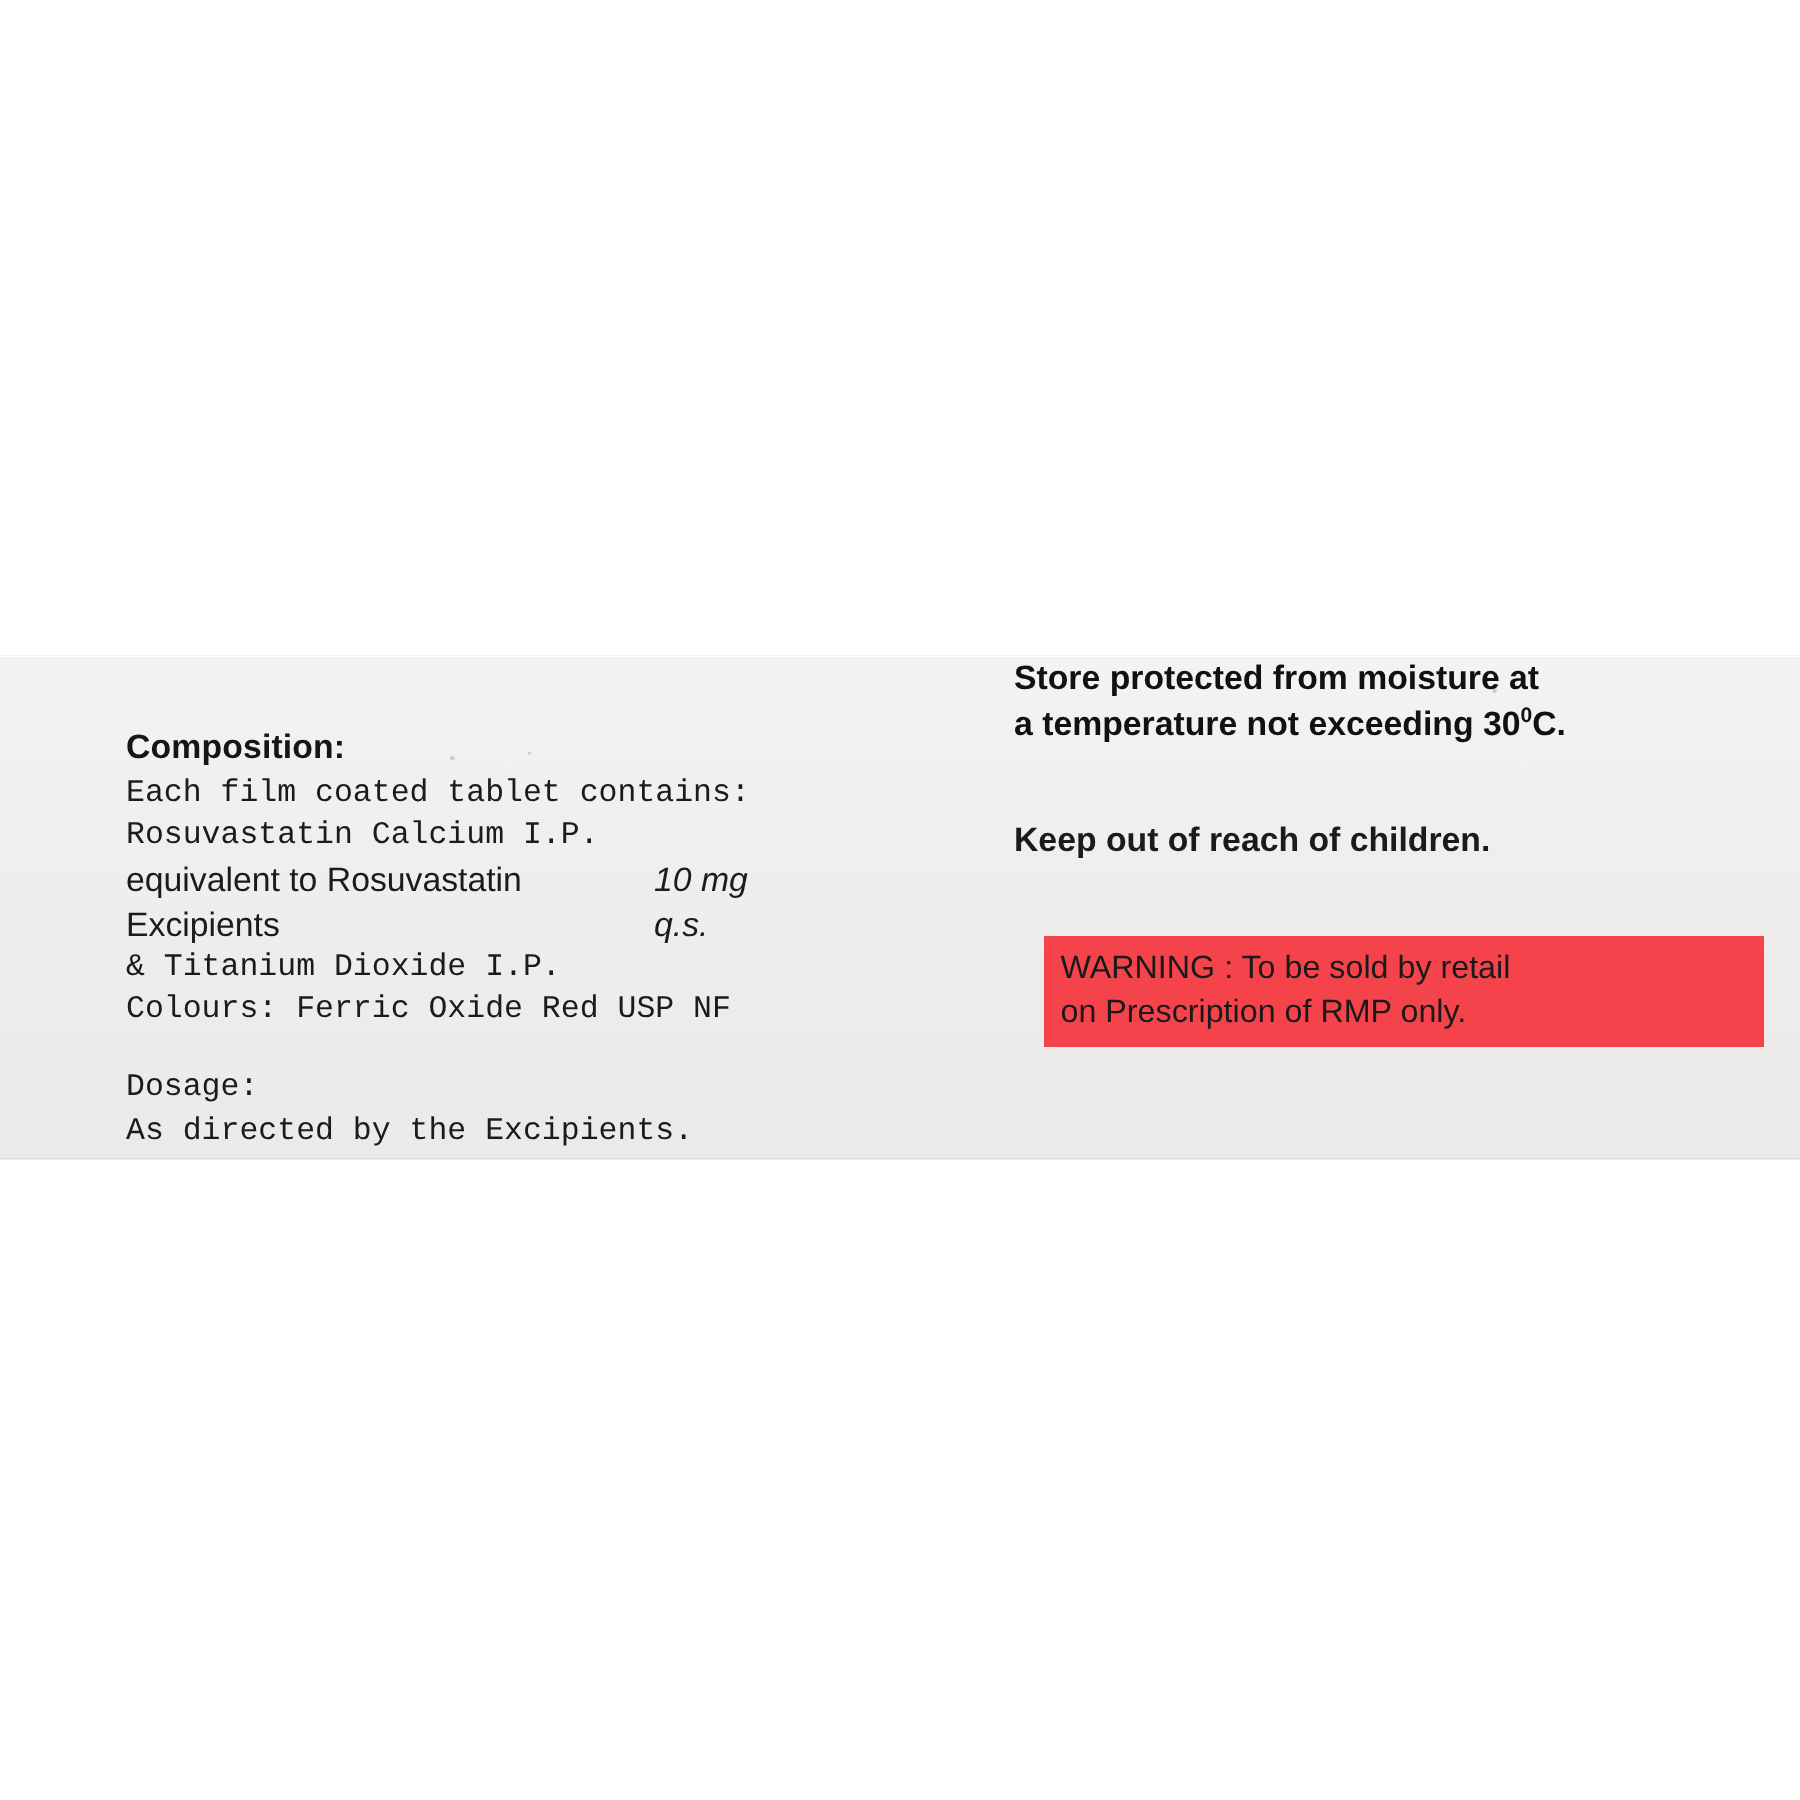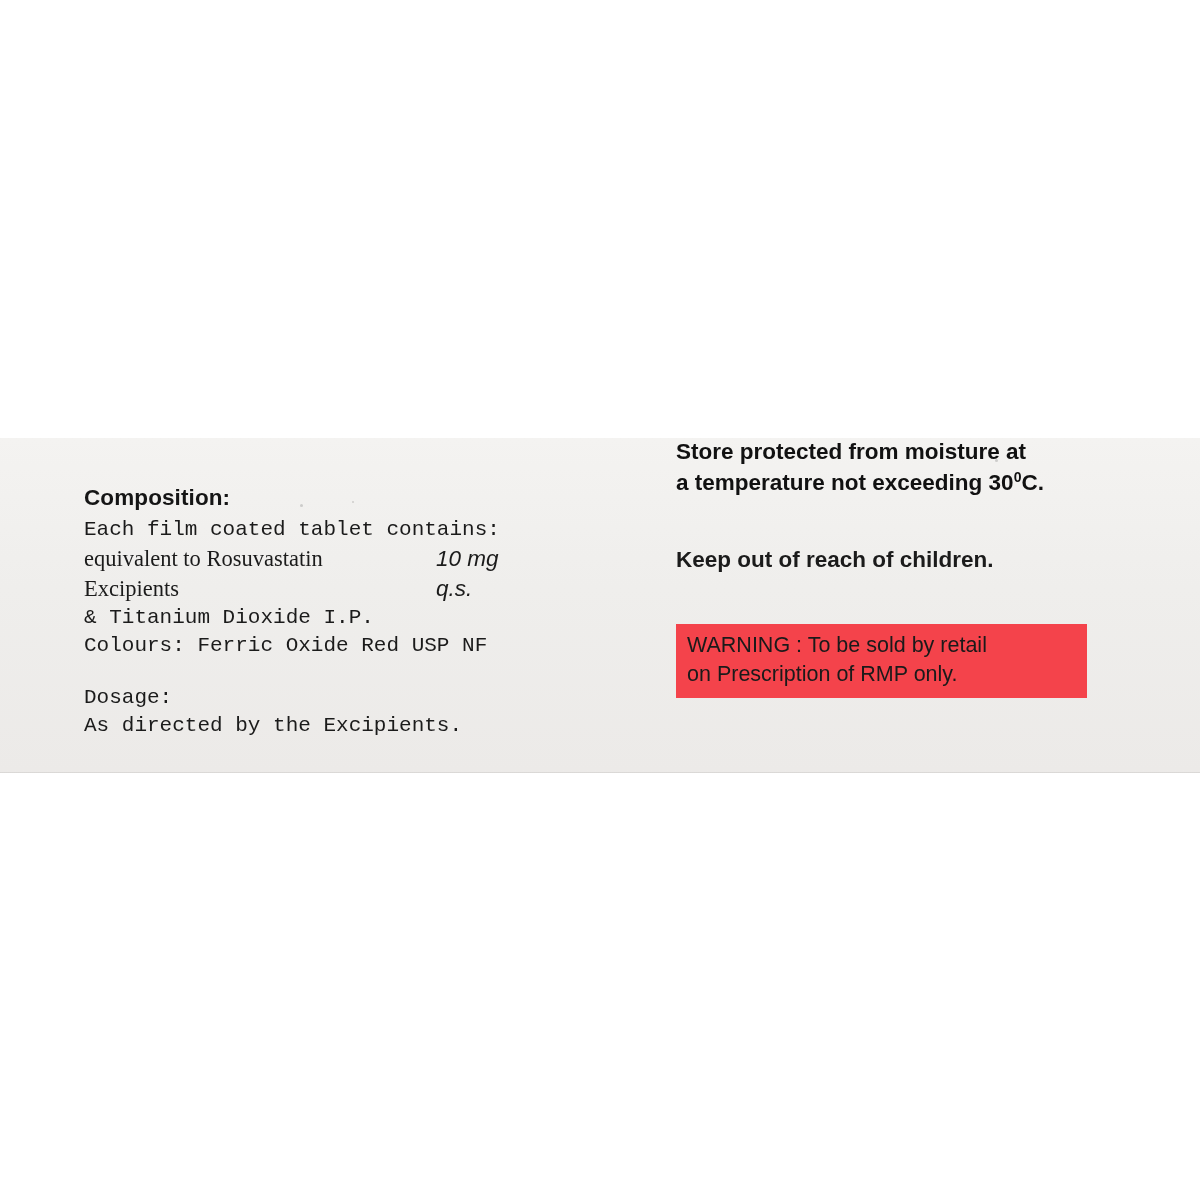--- a/index.html
+++ b/index.html
@@ -79,21 +79,21 @@
     margin: 0;
     white-space: pre;
     font-family: Liberation Mono, monospace;
   }
   .row {
     display: flex;
     font-size: 22.5px;
     color: #1b1b1b;
     line-height: 1.34;
   }
-  .row .lbl { flex: 0 0 352px; font-family: Liberation Serif, serif; }
+  .row .lbl { flex: 0 0 352px; }
   .row .val { flex: 0 0 auto; font-style: italic; }
 
   .gap {
     height: 24px;
   }
 
   .store {
     font-size: 22.5px;
     font-weight: bold;
     color: #111111;
@@ -112,22 +112,23 @@
     margin: 0;
     font-weight: bold;
   }
   .gap2 { height: 47px; }
   .gap3 { height: 49px; }
 
   .warning-box {
     display: inline-block;
     background: #f4434b;
     padding: 7px 11px 9px 11px;
-    width: 411px;
+    width: 480px;
     box-sizing: border-box;
+    margin-left: 20px;
   }
   .warning-box p {
     margin: 0;
     font-size: 21.5px;
     color: #1a1a1a;
     line-height: 1.33;
   }
 
   
   .speck {
@@ -146,20 +147,21 @@
 
   <div class="carton">
 
     <div class="speck" style="left:300px; top:67px; width:3px; height:3px;"></div>
     <div class="speck" style="left:352px; top:64px; width:2px; height:2px;"></div>
     <div class="speck" style="left:995px; top:22px; width:3px; height:3px;"></div>
 
     <div class="left-col">
       <p class="heading">Composition:</p>
       <p class="line">Each film coated tablet contains:</p>
+      <p class="line">Rosuvastatin Calcium I.P.</p>
 
       <div class="row">
         <span class="lbl">equivalent to Rosuvastatin</span>
         <span class="val">10 mg</span>
       </div>
       <div class="row">
         <span class="lbl">Excipients</span>
         <span class="val">q.s.</span>
       </div>
 

